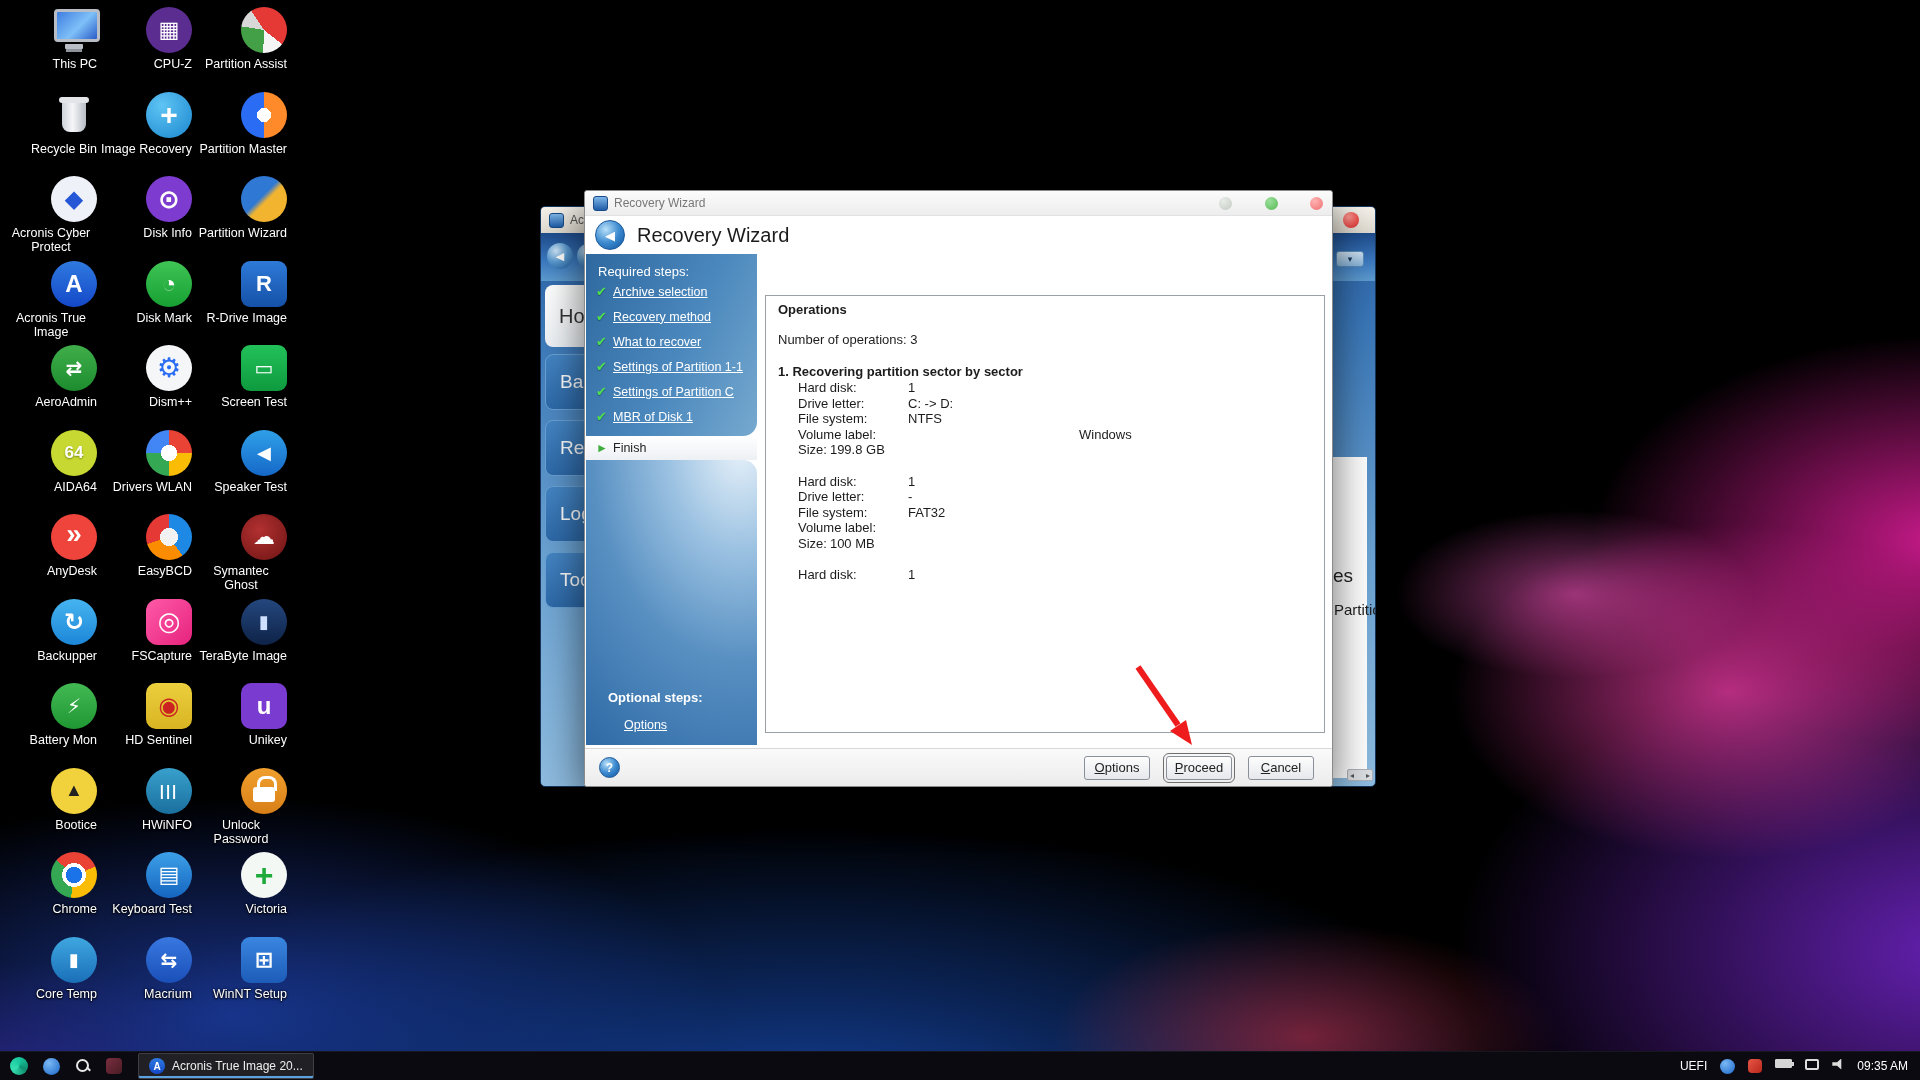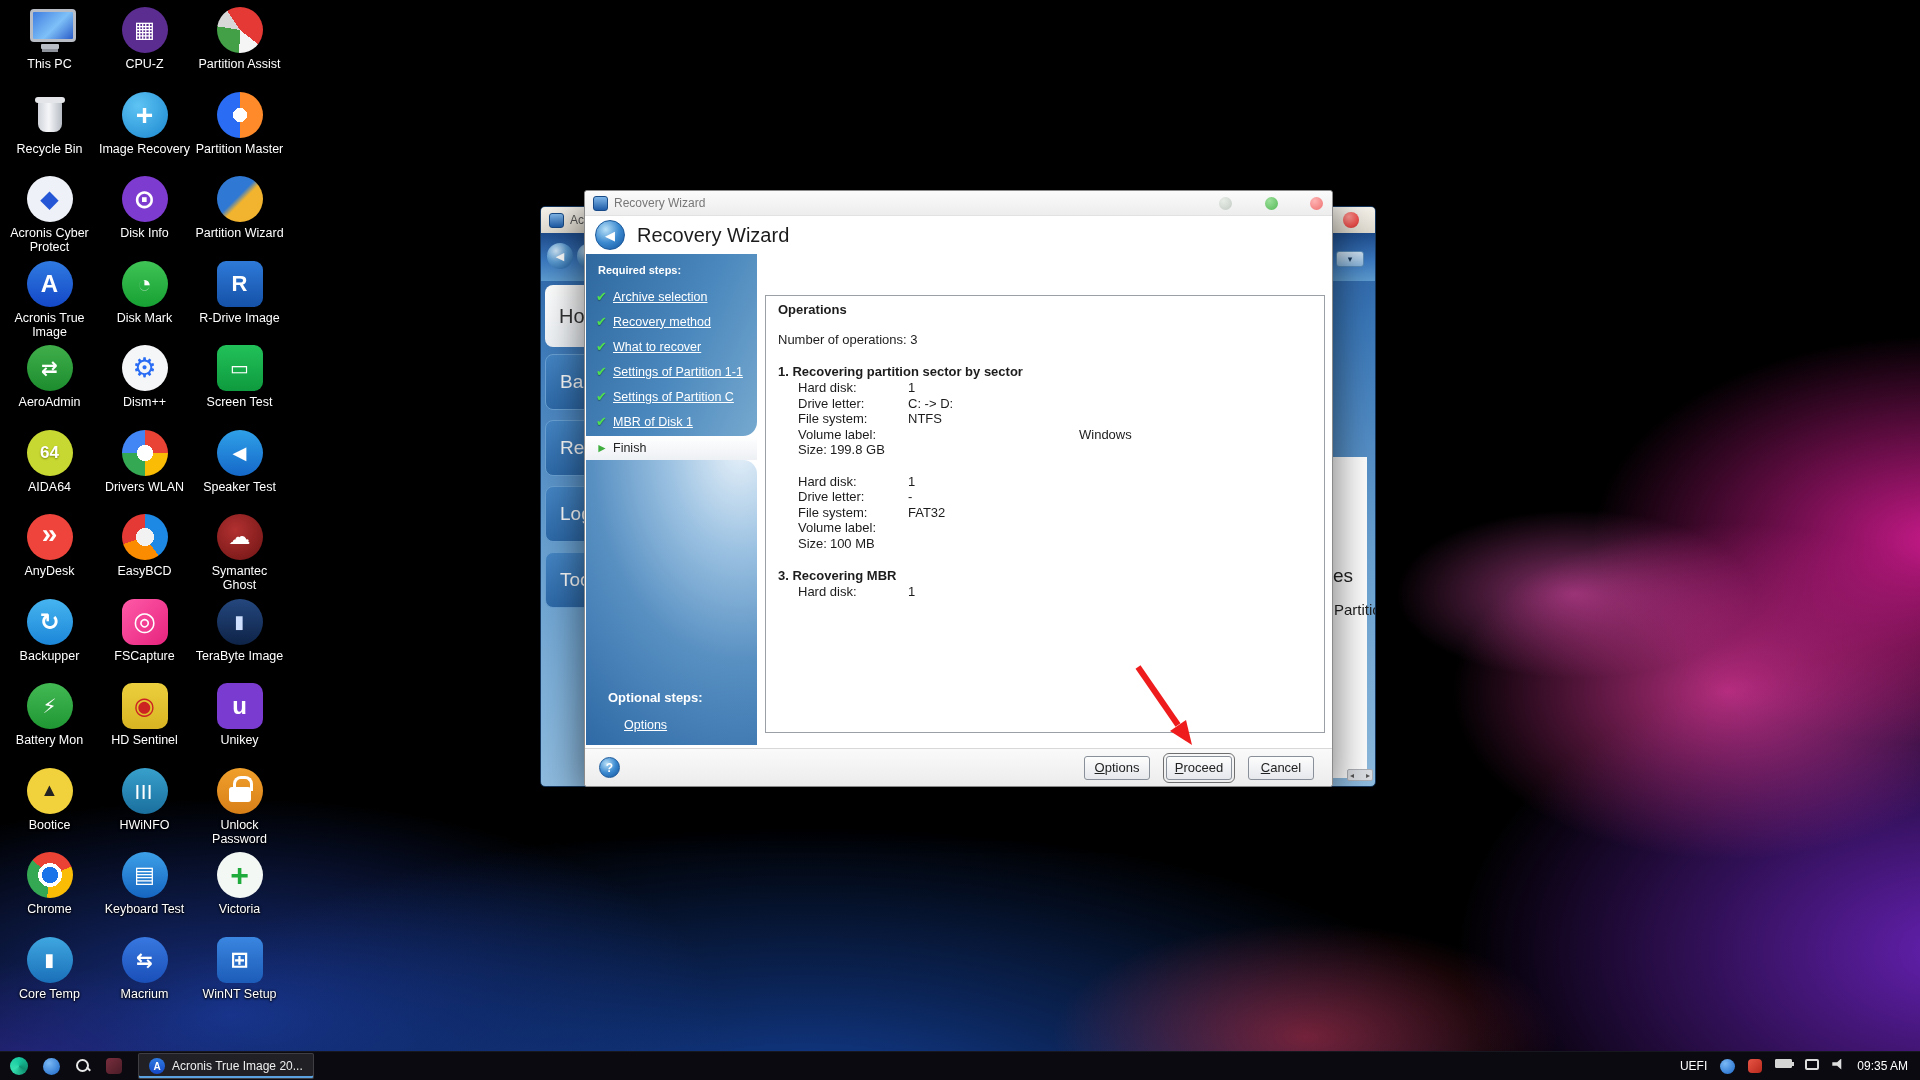--- a/index.html
+++ b/index.html
@@ -15,21 +15,21 @@
       radial-gradient(ellipse 760px 460px at 102% 88%, rgba(118,38,208,.85), transparent 66%),
       radial-gradient(ellipse 420px 190px at 68% 96%, rgba(205,48,72,.55), transparent 60%),
       radial-gradient(ellipse 1050px 430px at 42% 104%, rgba(22,72,172,.92), transparent 70%),
       radial-gradient(ellipse 740px 330px at 12% 94%, rgba(28,58,158,.85), transparent 66%),
       radial-gradient(ellipse 430px 250px at 1% 103%, rgba(92,40,200,.65), transparent 60%),
       #000}
 
   
   .icons{position:absolute;left:2px;top:4px;display:grid;
     grid-template-rows:repeat(12,84.5px);grid-auto-flow:column;grid-auto-columns:95px}
-  .di{width:95px;display:flex;flex-direction:column;align-items:center;padding-top:3px;cursor:default}
+  .di{width:95px;display:flex;flex-direction:column;align-items:flex-end;padding-top:3px;cursor:default}
   .dl{margin-top:4px;font-size:12.5px;line-height:1.15;color:#fff;text-align:center;max-width:92px;
       text-shadow:0 1px 2px #000,0 0 3px #000}
   .bub{width:46px;height:46px;border-radius:50%;display:flex;align-items:center;justify-content:center;
       color:#fff;font-weight:700;position:relative;flex:0 0 auto}
   .i-thispc{background:transparent;border-radius:0}
   .i-thispc::before{content:"";position:absolute;top:2px;left:3px;width:40px;height:27px;border-radius:4px;
       border:3px solid #b9bec6;background:linear-gradient(135deg,#3f7de0,#7ec0f8 55%,#2a5cc8)}
   .i-thispc::after{content:"";position:absolute;bottom:4px;left:14px;width:18px;height:5px;background:#b9bec6;
       box-shadow:0 4px 0 -1px #8f949c;border-radius:1px}
   .i-recycle{background:transparent;border-radius:0}
@@ -118,21 +118,21 @@
   .dot.green{left:680px;background:radial-gradient(circle at 35% 30%,#9bdf9b,#55b955)}
   .dot.red{left:725px;background:radial-gradient(circle at 35% 30%,#ffb3b3,#ee6f6f)}
   .d-header{height:38px;display:flex;align-items:center;padding-left:10px;background:#fff}
   .back{width:30px;height:30px;border-radius:50%;border:1px solid #1c5a9c;
     background:radial-gradient(circle at 35% 30%,#b8e0f8,#3c8ad0 50%,#10529c);
     color:#fff;font-size:13px;display:flex;align-items:center;justify-content:center;cursor:pointer}
   .d-h1{font-size:20px;color:#1c1c1c;margin-left:12px;font-weight:400}
   .sidebar{position:absolute;left:1px;top:63px;width:171px;height:491px;background:#fff}
   .sb-top{height:182px;border-radius:0 0 14px 0;padding-top:10px;
     background:linear-gradient(115deg,#2e689f,#4b88bd 55%,#76a9cf)}
-  .sb-title{color:#fff;font-weight:700;font-size:11px;margin:0 0 8px 12px}
+  .sb-title{color:#fff;font-weight:400;font-size:13px;margin:0 0 0 12px}
   .step{display:flex;align-items:center;height:25px;padding-left:10px;cursor:pointer}
   .chk{width:17px;color:#4fe04f;font-size:13px;text-shadow:0 1px 1px rgba(0,40,0,.4)}
   .slink{color:#fff;font-size:12.5px;text-decoration:underline}
   .sb-finish{height:24px;display:flex;align-items:center;padding-left:10px;
     background:linear-gradient(180deg,#ffffff,#edf0f4)}
   .farrow{width:17px;color:#3fae3f;font-size:12px;font-weight:700}
   .ftext{color:#222;font-size:12.5px}
   .sb-bottom{height:285px;border-radius:0 14px 0 0;position:relative;
     background:radial-gradient(150% 130% at 90% -5%,#e8f2fa 0%,#9cc2e2 28%,#5890c2 58%,#2f6aa6 100%)}
   .sb-opt-title{position:absolute;left:22px;top:230px;color:#fff;font-weight:700;font-size:13px}
@@ -480,21 +480,20 @@
               <span class="lab">Volume label:</span>
               <span></span>
             </div>
           <div class="oprow size">
               <span class="lab">Size:</span>
               <span>100 MB</span>
             </div>
         </div>
 
         <div class="opblock">
-          <div class="optitle">3. Recovering MBR</div>
           <div class="oprow">
               <span class="lab">Hard disk:</span>
               <span>1</span>
             </div>
         </div>
       </div>
     </div>
 
     <div class="d-footer">
       <span class="help">

